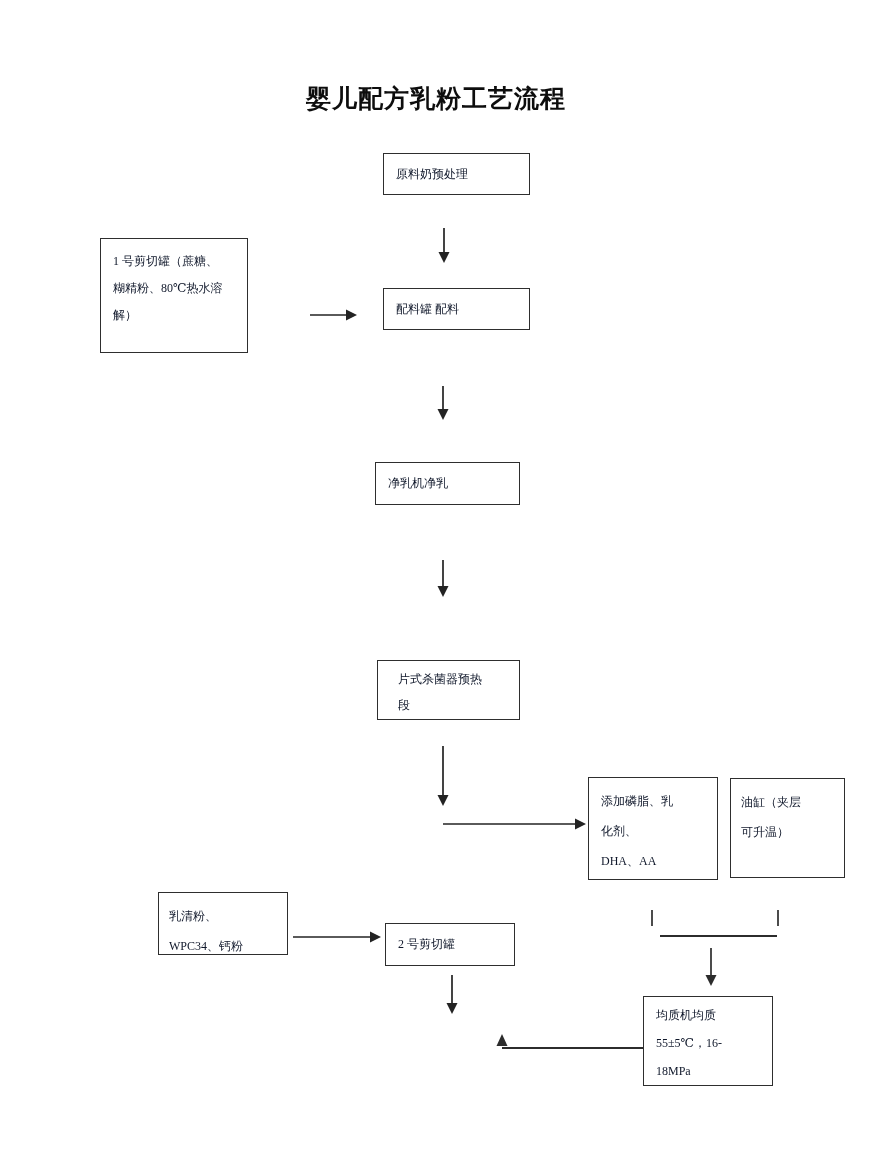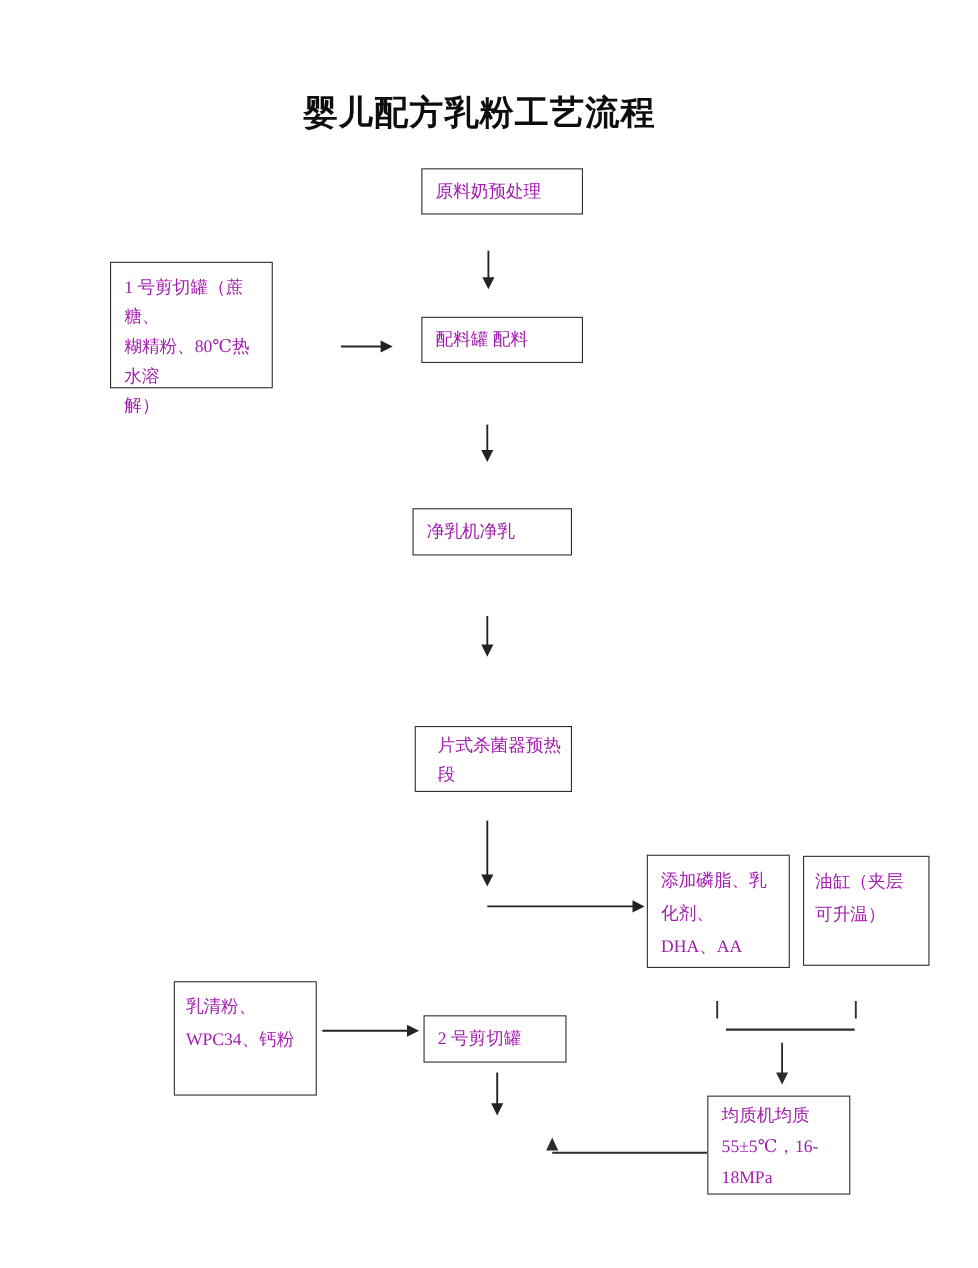--- a/index.html
+++ b/index.html
@@ -10,34 +10,34 @@
     font-family:"Liberation Serif","DejaVu Serif",serif;
     color:#111;
     overflow:hidden;
   }
   .title{
     position:absolute;
     top:82px;left:0;width:872px;
     text-align:center;
     font-family:"Liberation Sans","DejaVu Sans",sans-serif;
     font-weight:bold;
-    font-size:31px;
+    font-size:25px;
     letter-spacing:1px;
     color:#0d0d0d;
   }
   .box{
     position:absolute;
     box-sizing:border-box;
     border:1.6px solid #2e2e2e;
     background:#ffffff;
-    font-size:16px;
+    font-size:12px;
     line-height:27px;
     padding:7px 8px 0 12px;
     white-space:pre-line;
-    color:#a21caf;
+    color:#0f172a;
   }
   svg.connectors{position:absolute;top:0;left:0;}
 </style>
 </head>
 <body>
 
 <div class="canvas">
 
   <div class="title">婴儿配方乳粉工艺流程</div>
 
@@ -110,21 +110,21 @@
   <div class="box" style="left:377px;top:660px;width:143px;height:60px;padding-top:5px;line-height:26px;padding-left:20px;">片式杀菌器预热
 段</div>
 
   <div class="box" style="left:588px;top:777px;width:130px;height:103px;padding-top:8px;line-height:30px;">添加磷脂、乳
 化剂、
 DHA、AA</div>
 
   <div class="box" style="left:730px;top:778px;width:115px;height:100px;padding-top:8px;padding-left:10px;line-height:30px;">油缸（夹层
 可升温）</div>
 
-  <div class="box" style="left:158px;top:892px;width:130px;height:104px;padding-top:8px;padding-left:10px;line-height:30px;">乳清粉、
+  <div class="box" style="left:158px;top:892px;width:130px;height:63px;padding-top:8px;padding-left:10px;line-height:30px;">乳清粉、
 WPC34、钙粉</div>
 
   <div class="box" style="left:385px;top:923px;width:130px;height:43px;">2 号剪切罐</div>
 
   <div class="box" style="left:643px;top:996px;width:130px;height:90px;padding-top:4px;line-height:28px;">均质机均质
 55±5℃，16-
 18MPa</div>
 
 </div>
 

